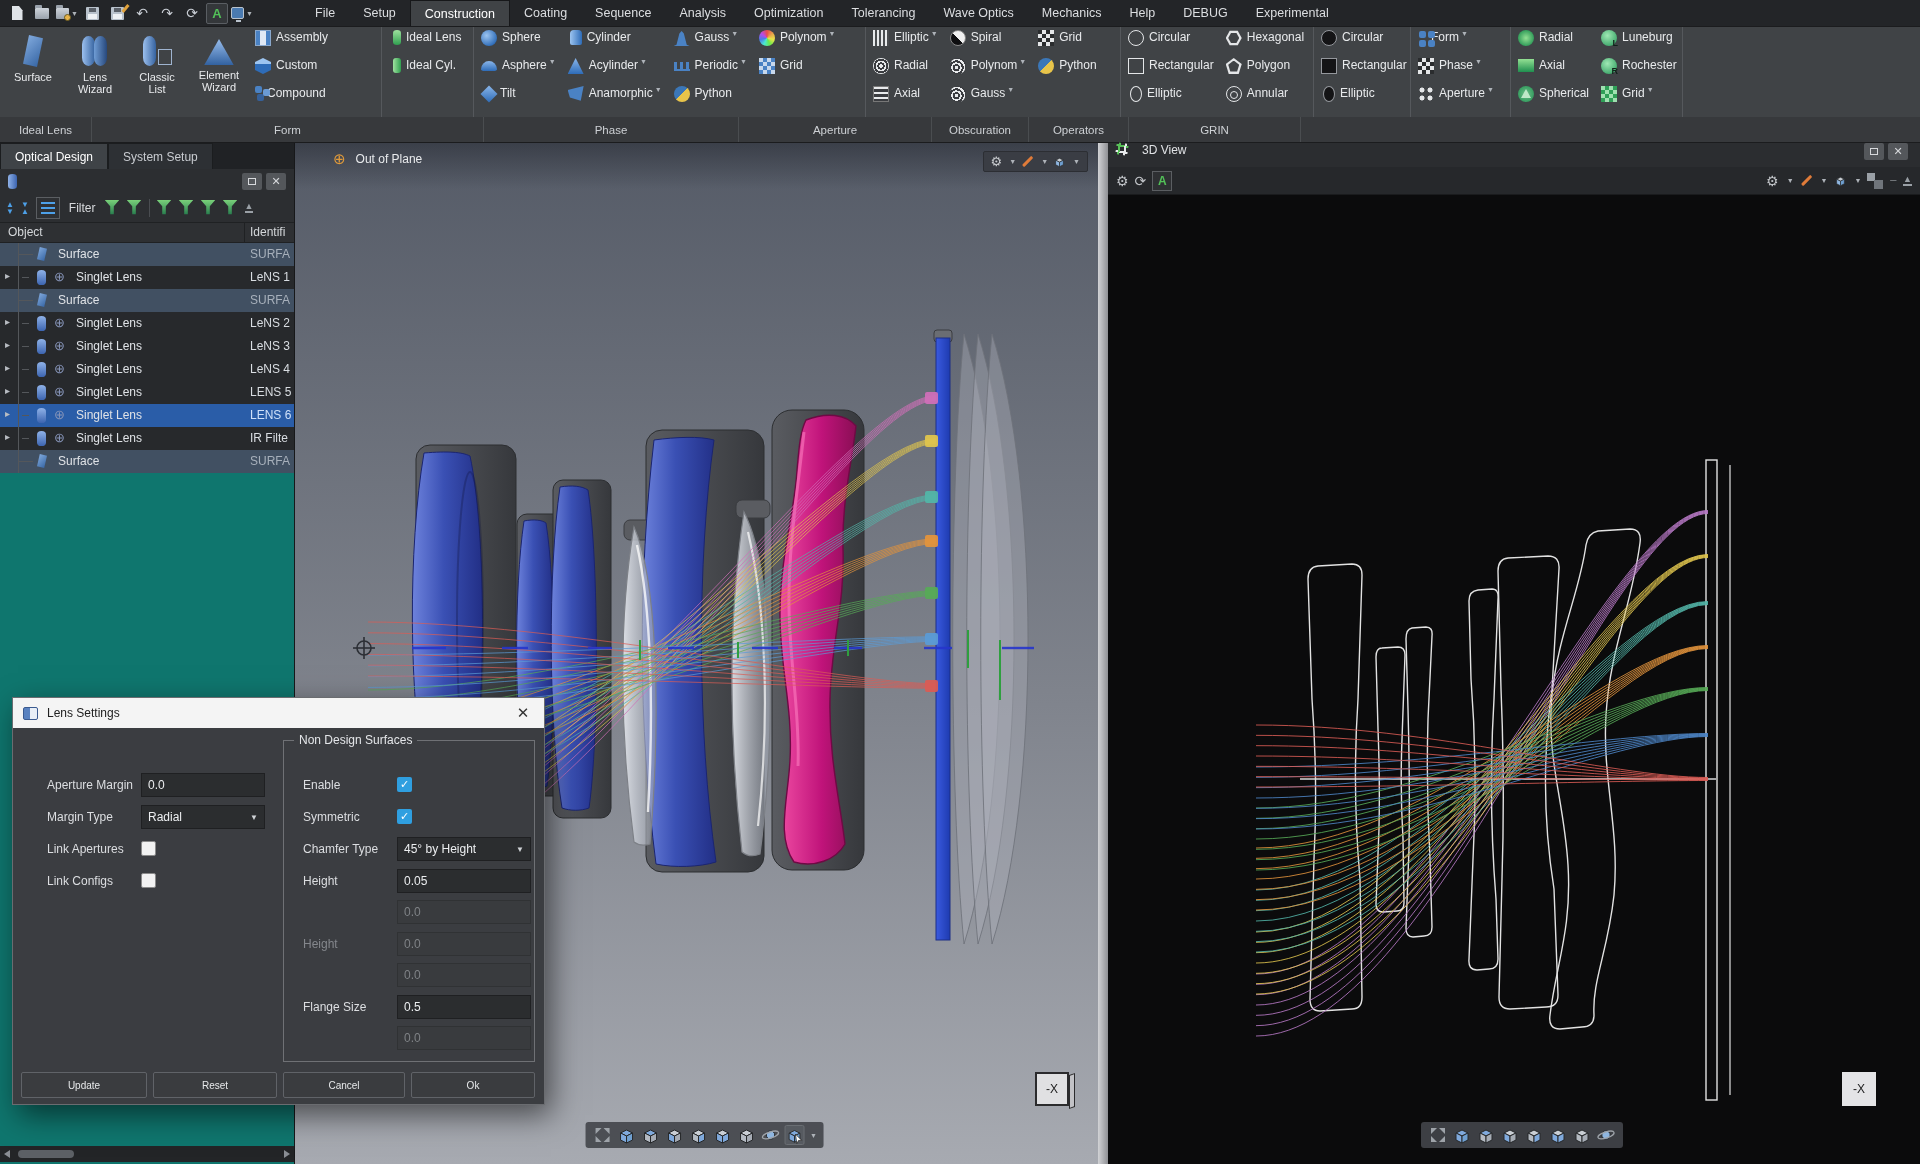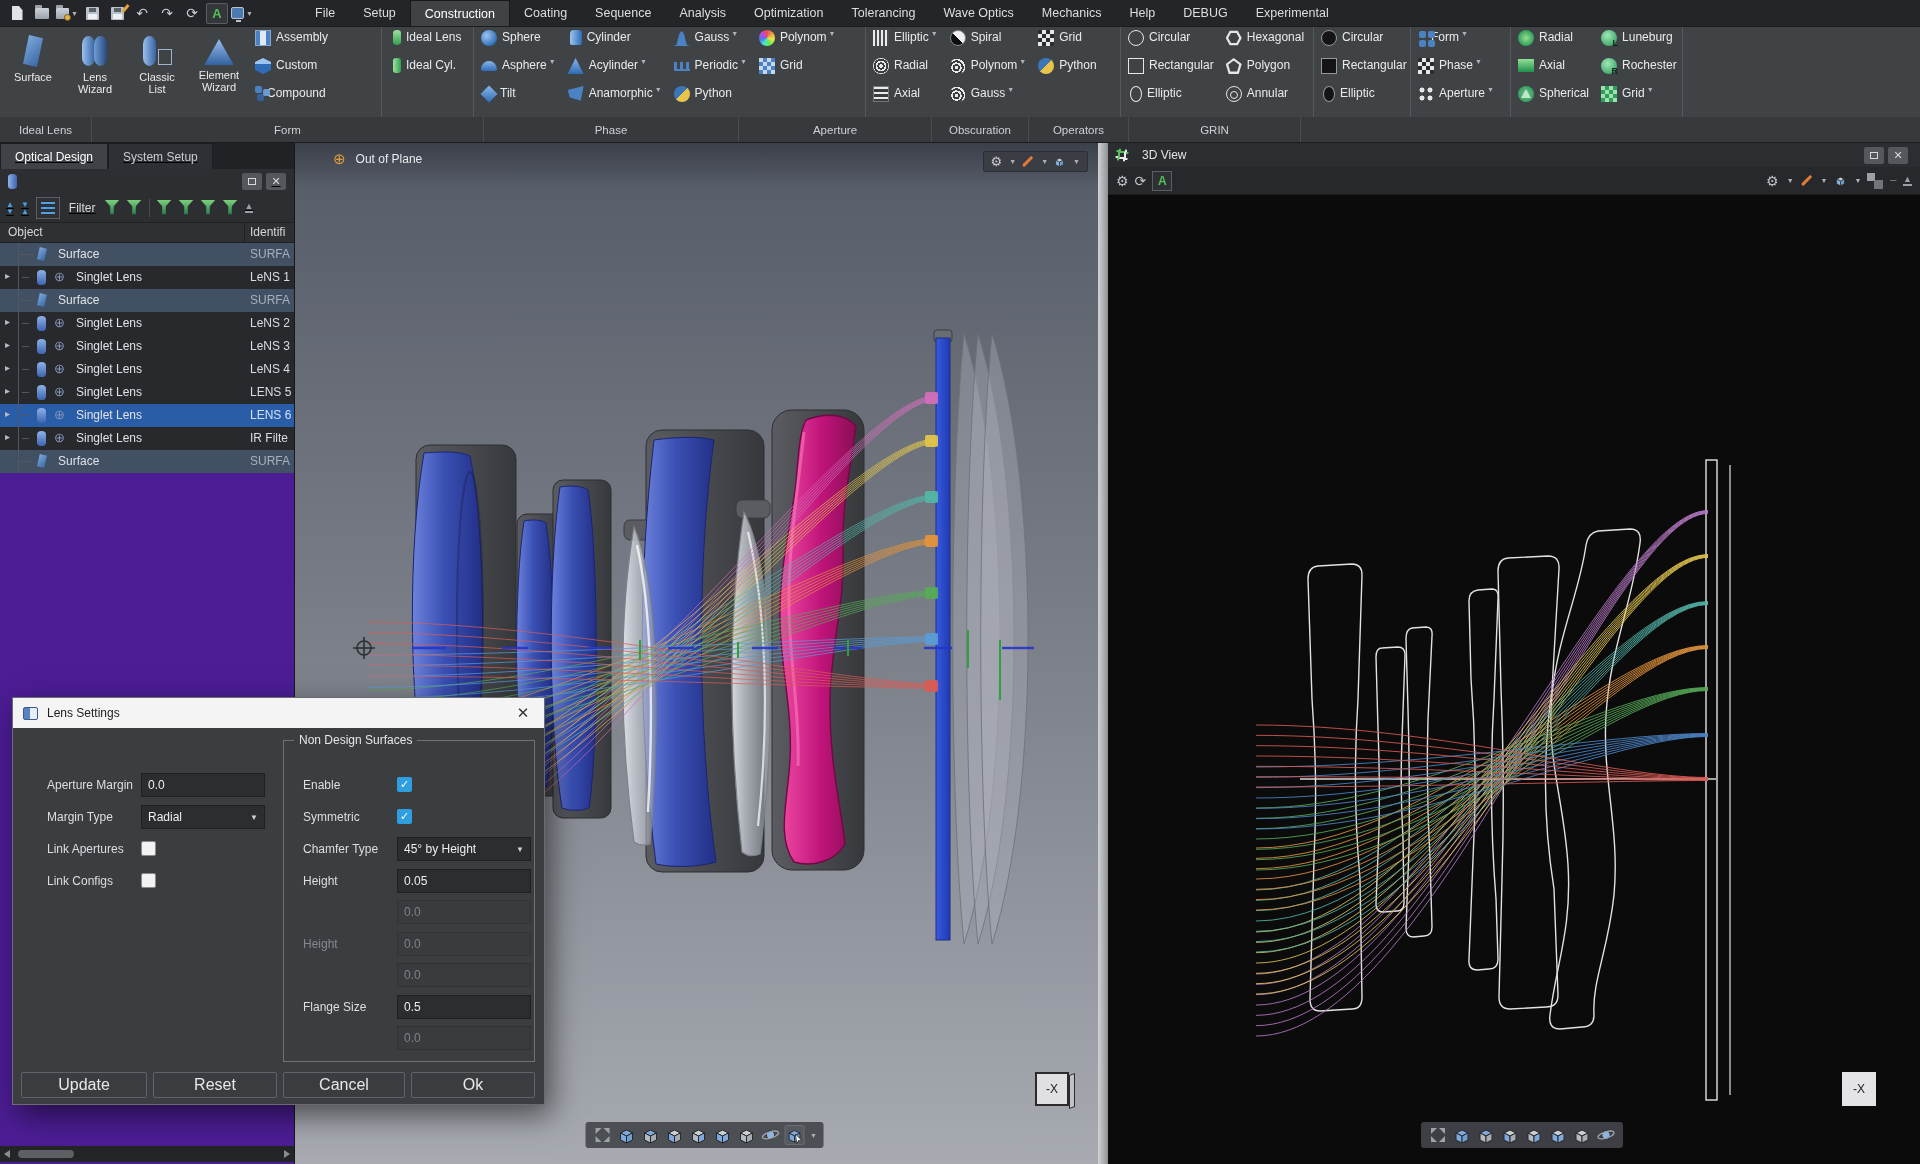--- a/index.html
+++ b/index.html
@@ -98,21 +98,21 @@
   .ic-grin-lune::after, .ic-grin-roch::after { position:absolute; right:-1px; bottom:-2px; font-size:9px; font-weight:bold; color:#10231a; }
   .ic-grin-lune::after { content:"L"; }
   .ic-grin-roch { border-radius:50%; background:radial-gradient(circle at 40% 35%,#9fe8b4,#239456); }
   .ic-grin-roch::after { content:"R"; }
   .ic-grin-grid { background:conic-gradient(#2f9f57 90deg,#9fe0b0 90deg 180deg,#2f9f57 180deg 270deg,#9fe0b0 270deg); background-size:8px 8px; }
 
   
   .main { display:flex; height:1021px; }
 
   
-  .lpanel { width:295px; background:#4c1d95; border-right:1px solid #17181a; display:flex; flex-direction:column; position:relative;text-decoration:underline; }
+  .lpanel { width:295px; background:#0f766e; border-right:1px solid #17181a; display:flex; flex-direction:column; position:relative; }
   .ltabs { height:26px; background:#202225; display:flex; }
   .ltab { padding:0 14px; display:flex; align-items:center; font-size:12px; color:#c8cbd0; background:#2d3034; border:1px solid #1b1d1f; border-bottom:none; }
   .ltab.active { background:#3f4347; color:#fff; }
   .lmini { height:24px; background:#2c2e31; display:flex; align-items:center; padding:0 4px; }
   .lmini-icon { width:9px; height:15px; border-radius:50%/22%; background:linear-gradient(90deg,#8fb2e8,#3c64b0); margin-left:4px; }
   .wbtns { margin-left:auto; display:flex; gap:4px; padding-right:4px; }
   .wbtn { width:20px; height:17px; background:#54575b; border-radius:2px; display:flex; align-items:center; justify-content:center; color:#d7d9dc; font-size:11px; }
   .wbtn .sq { width:8px; height:7px; border:1.5px solid #d7d9dc; }
   .ltoolbar { height:30px; background:#2c2e31; display:flex; align-items:center; gap:7px; padding:0 6px; border-bottom:1px solid #1f2123; }
   .arr2 { display:flex; flex-direction:column; line-height:7px; font-size:8px; color:#4da0e8; text-align:center; }
@@ -163,21 +163,21 @@
   .mini-cube { width:13px; height:13px; }
   .botbar { position:absolute; bottom:16px; left:51%; transform:translateX(-50%); background:rgba(66,69,74,.9); border-radius:3px; display:flex; align-items:center; gap:4px; padding:3px 7px; }
   .botbar .bicon { width:20px; height:20px; display:flex; align-items:center; justify-content:center; border-radius:2px; }
   .botbar .bicon.pressed { background:#565a60; border:1px solid #6a6e73; }
   .axis-cube { position:absolute; color:#222; font-size:12px; }
   .axis-cube .face { width:34px; height:34px; background:#e0e0e2; border:2px solid #2b2b2d; display:flex; align-items:center; justify-content:center; }
   .axis-cube .side { position:absolute; right:-6px; top:2px; width:6px; height:34px; background:#c2c2c6; border:1px solid #2b2b2d; transform:skewY(-18deg); }
 
   
   .rview { width:812px; display:flex; flex-direction:column; position:relative; }
-  .rtitle { height:24px; background:#2b2d30; display:flex; align-items:center; padding:0 8px; }
+  .rtitle { height:24px; background:#2b2d30; display:flex; align-items:flex-start; padding:0 8px; }
   .rtitle-icon { width:12px; height:12px; background:
       linear-gradient(90deg, transparent 2px, #58c058 2px 4px, transparent 4px 8px, #e8eaec 8px 10px, transparent 10px),
       linear-gradient(transparent 2px, #58c058 2px 4px, transparent 4px 8px, #e8eaec 8px 10px, transparent 10px);
       transform:rotate(8deg); }
   .rtitle .rtext { color:#e0e2e5; font-size:12px; margin-left:14px; }
   .rtoolbar { height:28px; background:#26282b; display:flex; align-items:center; gap:6px; padding:0 8px; border-bottom:1px solid #1a1b1d; }
   .rtoolbar .gear, .rtoolbar .sync { color:#c0c3c7; font-size:14px; line-height:14px; }
   .abox { width:20px; height:20px; border:1px solid #5b5e62; background:#2e3033; color:#52c058; font-weight:bold; font-size:12px; display:flex; align-items:center; justify-content:center; }
   .rspacer { flex:1; }
   .addview { width:16px; height:16px; position:relative; }
@@ -199,21 +199,21 @@
   .frow { position:absolute; height:24px; display:flex; align-items:center; }
   .frow .flbl { color:#dcdee1; font-size:12px; }
   .frow .flbl.disabled { color:#84878c; }
   .dinput { position:absolute; height:24px; background:#2b2d2f; border:1px solid #1f2022; color:#eceef0; font-size:12px; padding:0 6px; font-family:"Liberation Sans",sans-serif; }
   .dinput:disabled, .dinput.disabled { background:#393b3e; border-color:#303234; color:#7f8286; }
   .dselect { position:absolute; height:24px; background:#2b2d2f; border:1px solid #1f2022; color:#eceef0; font-size:12px; display:flex; align-items:center; padding:0 6px; }
   .dselect .sel-arrow { margin-left:auto; font-size:8px; color:#cfd2d6; }
   .cb { width:15px; height:15px; border-radius:2px; }
   .cb.checked { background:#2f9fe0; color:#fff; font-size:11px; line-height:15px; text-align:center; }
   .cb.unchecked { background:#f2f2f2; border:1px solid #8a8a8a; }
-  .dlg-btn { position:absolute; height:26px; background:#3a3c3f; border:1px solid #606368; border-radius:2px; color:#e6e8ea; font-size:16px; display:flex; align-items:center; justify-content:center; }
+  .dlg-btn { position:absolute; height:26px; background:#3a3c3f; border:1px solid #606368; border-radius:2px; color:#e6e8ea; font-size:10px; display:flex; align-items:center; justify-content:center; }
 </style>
 </head>
 <body>
 
 <div id="app">
 
   <div class="topbar">
     <div class="quick">
       <span class="qbtn">
           <span class="qpage"></span>

